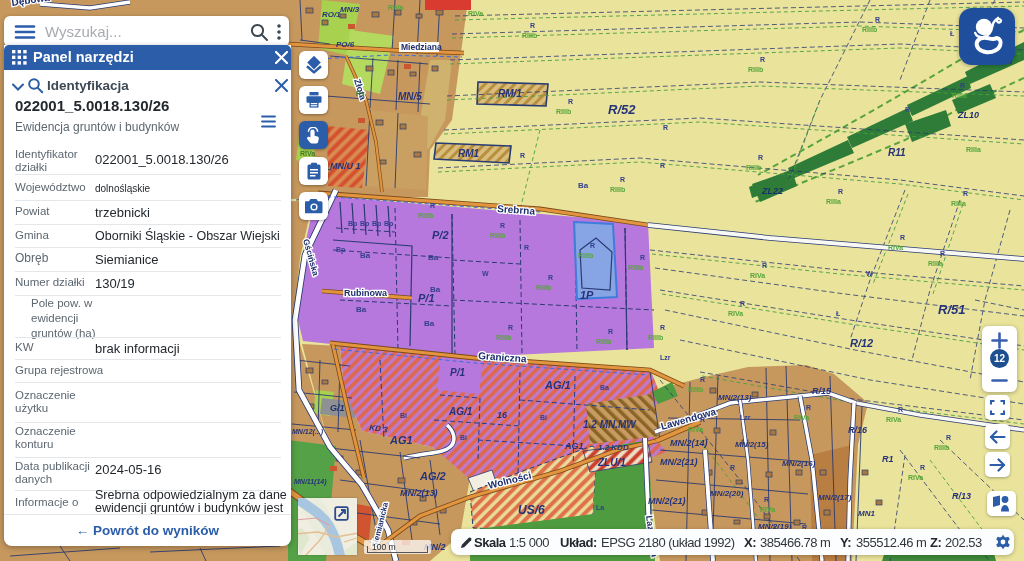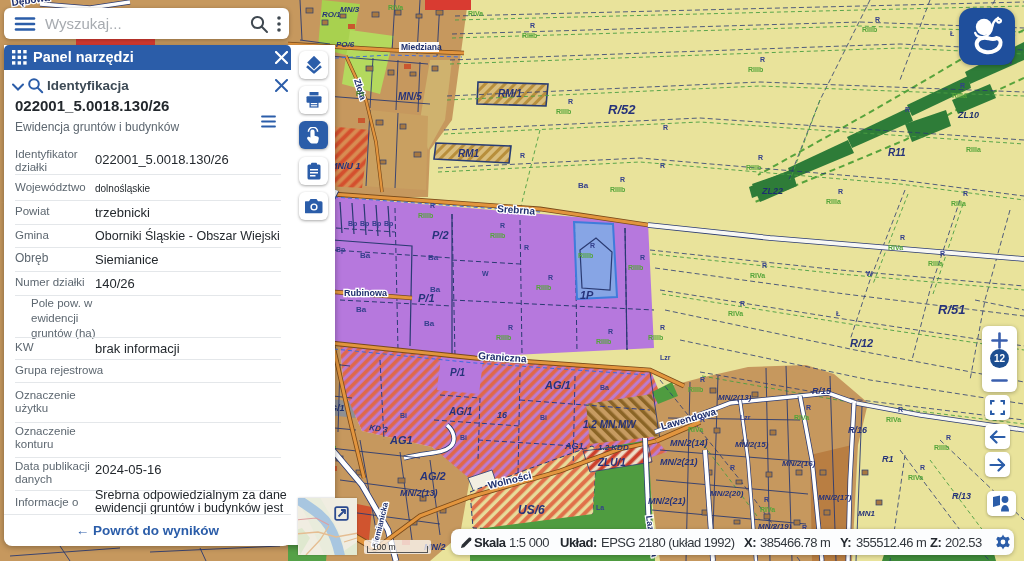--- a/index.html
+++ b/index.html
@@ -558,21 +558,21 @@
         <text x="760" y="512">RIVa</text>
         <text x="936" y="550">RIVa</text>
         <text x="794" y="540">RIVa</text>
 <text x="388" y="10">RIVa</text>
         <text x="356" y="96" fill="#3c7a28">Ps</text>
         <text x="300" y="156" fill="#3c7a28">RIVa</text>
 </g>
 
 </svg>
 
-<div class="abs" style="left:4px;top:8px;width:285px;height:31px;background:#fff;border-radius:6px;box-shadow:0 1px 4px rgba(0,0,0,.3);text-align:center;">
+<div class="abs" style="left:4px;top:16px;width:285px;height:31px;background:#fff;border-radius:6px;box-shadow:0 1px 4px rgba(0,0,0,.3);text-align:center;">
 
   <div class="abs" style="left:10px;top:5px;width:22px;height:22px;">
     <svg width="22" height="22" viewBox="0 0 22 22">
           <g stroke="#2b5da9" stroke-width="2.6" stroke-linecap="round">
             <line x1="2" y1="5.5" x2="20" y2="5.5"></line>
             <line x1="2" y1="11" x2="20" y2="11"></line>
             <line x1="2" y1="16.5" x2="20" y2="16.5"></line>
           </g>
         </svg>
   </div>
@@ -586,21 +586,21 @@
 
   <svg class="abs" style="left:268px;top:6px" width="14" height="20" viewBox="0 0 14 20">
         <g fill="#3f4850">
           <circle cx="7" cy="4" r="1.8"></circle>
           <circle cx="7" cy="10" r="1.8"></circle>
           <circle cx="7" cy="16" r="1.8"></circle>
         </g>
       </svg>
 </div>
 
-<div class="abs" style="left:4px;top:45px;width:287px;height:500px;background:#fff;border-radius:0 0 8px 8px;box-shadow:0 2px 6px rgba(0,0,0,.35);padding-left:44px;">
+<div class="abs" style="left:4px;top:45px;width:287px;height:500px;background:#fff;border-radius:0 0 8px 8px;box-shadow:0 2px 6px rgba(0,0,0,.35);">
 
   <div class="abs" style="left:0;top:0;width:287px;height:25px;background:#2b5da9;border-radius:5px 5px 0 0;">
     <svg class="abs" style="left:8px;top:5px" width="15" height="15" viewBox="0 0 16 16">
           <g fill="#fff">
             <rect x="0" y="0" width="3.6" height="3.6"></rect>
             <rect x="6" y="0" width="3.6" height="3.6"></rect>
             <rect x="12" y="0" width="3.6" height="3.6"></rect>
             <rect x="0" y="6" width="3.6" height="3.6"></rect>
             <rect x="6" y="6" width="3.6" height="3.6"></rect>
             <rect x="12" y="6" width="3.6" height="3.6"></rect>
@@ -658,21 +658,21 @@
 <div class="abs" style="left:11px;top:160px;width:86px;font-size:11.5px;line-height:13px;color:#5d6770;">Powiat</div>
 <div class="abs" style="left:91px;top:160px;width:190px;font-size:13px;line-height:15px;color:#23282d;">trzebnicki</div>
 <div class="abs" style="left:11px;top:179px;width:266px;height:1px;background:#e4e7ea;"></div>
 <div class="abs" style="left:11px;top:184px;width:86px;font-size:11.5px;line-height:13px;color:#5d6770;">Gmina</div>
 <div class="abs" style="left:91px;top:184px;width:200px;font-size:12.5px;line-height:15px;color:#23282d;white-space:nowrap;">Oborniki Śląskie - Obszar Wiejski</div>
 <div class="abs" style="left:11px;top:202px;width:266px;height:1px;background:#e4e7ea;"></div>
 <div class="abs" style="left:11px;top:207px;width:86px;font-size:12px;line-height:13px;color:#5d6770;">Obręb</div>
 <div class="abs" style="left:91px;top:207px;width:190px;font-size:13px;line-height:15px;color:#23282d;">Siemianice</div>
 <div class="abs" style="left:11px;top:226px;width:266px;height:1px;background:#e4e7ea;"></div>
 <div class="abs" style="left:11px;top:231px;width:86px;font-size:11.5px;line-height:13px;color:#5d6770;">Numer działki</div>
-<div class="abs" style="left:91px;top:231px;width:190px;font-size:13px;line-height:15px;color:#23282d;">140/26</div>
+<div class="abs" style="left:91px;top:231px;width:190px;font-size:13px;line-height:15px;color:#23282d;">130/19</div>
 <div class="abs" style="left:11px;top:250px;width:266px;height:1px;background:#e4e7ea;"></div>
 <div class="abs" style="left:27px;top:251px;width:86px;font-size:11.5px;line-height:15px;color:#5d6770;">Pole pow. w<br>ewidencji<br>gruntów (ha)</div>
 <div class="abs" style="left:11px;top:292px;width:266px;height:1px;background:#e4e7ea;"></div>
 <div class="abs" style="left:11px;top:296px;width:86px;font-size:11.5px;line-height:13px;color:#5d6770;">KW</div>
 <div class="abs" style="left:91px;top:296px;width:190px;font-size:13px;line-height:15px;color:#23282d;">brak informacji</div>
 <div class="abs" style="left:11px;top:314px;width:266px;height:1px;background:#e4e7ea;"></div>
 <div class="abs" style="left:11px;top:319px;width:120px;font-size:11.5px;line-height:13px;color:#5d6770;">Grupa rejestrowa</div>
 <div class="abs" style="left:11px;top:337px;width:266px;height:1px;background:#e4e7ea;"></div>
 <div class="abs" style="left:11px;top:344px;width:86px;font-size:11.5px;line-height:13px;color:#5d6770;">Oznaczenie<br>użytku</div>
 <div class="abs" style="left:11px;top:377px;width:266px;height:1px;background:#e4e7ea;"></div>

